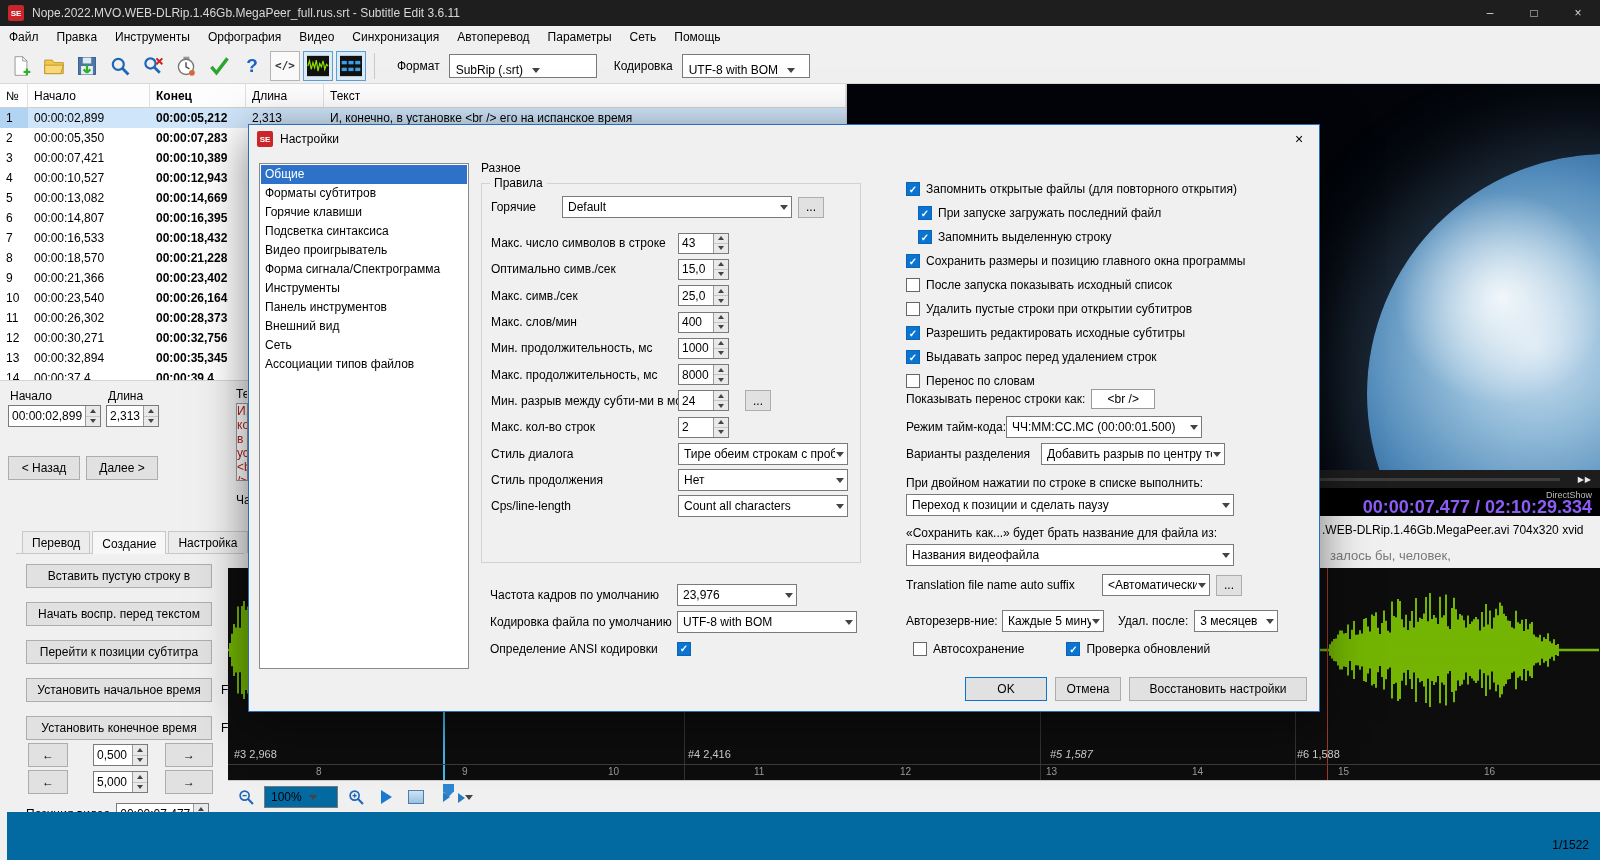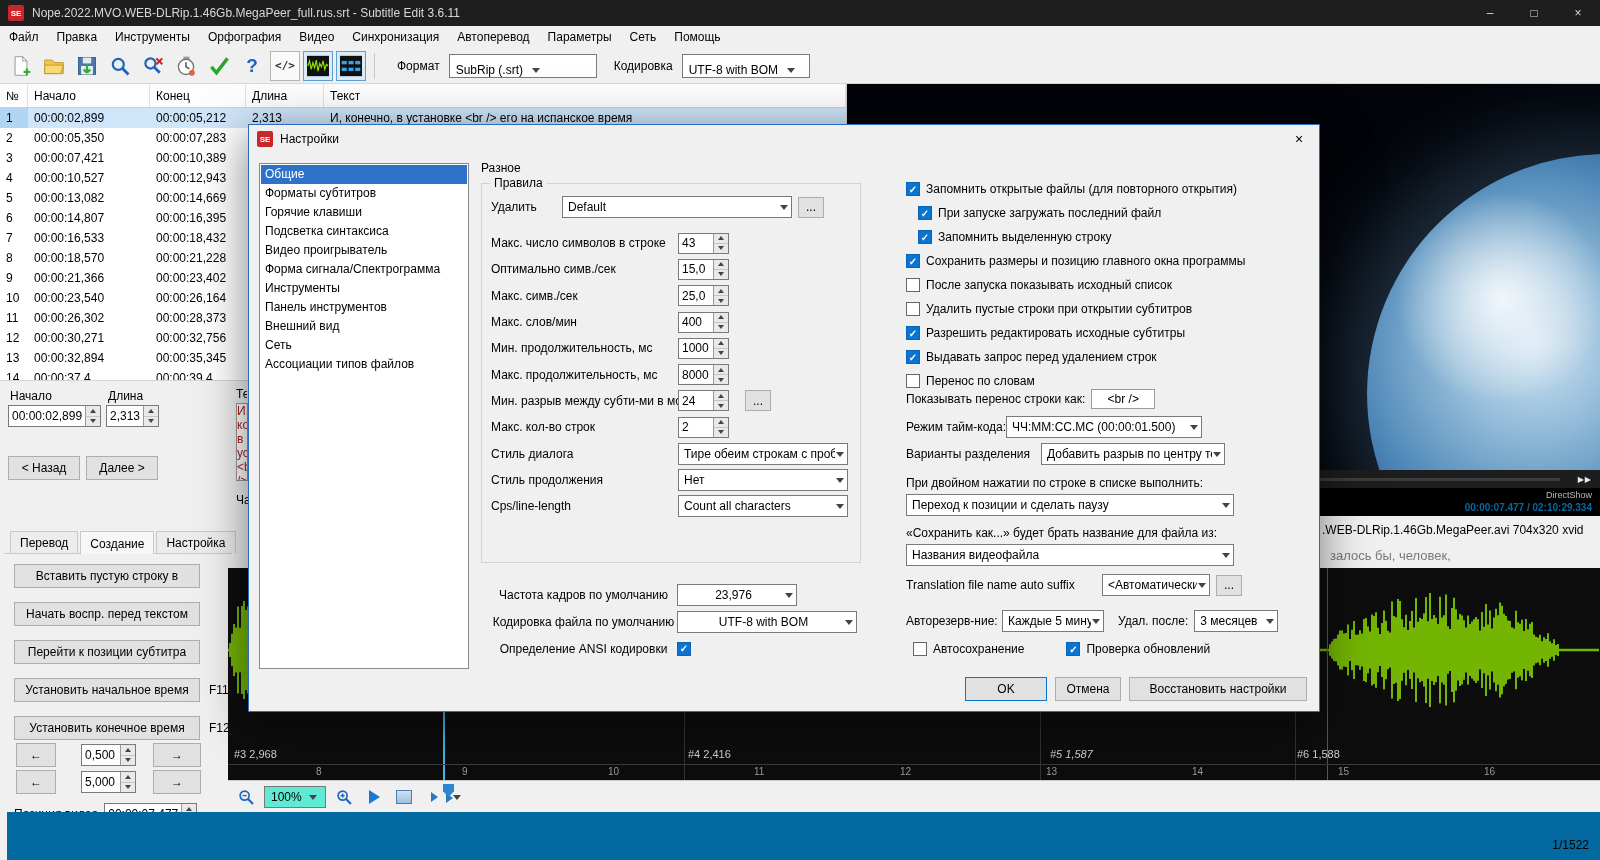--- a/index.html
+++ b/index.html
@@ -33,41 +33,41 @@
   .tb-sep { width:1px; height:26px; background:#c9c9c9; margin:0 5px; }
 
   
   .stable { position:absolute; left:0; top:84px; width:847px; height:296px; background:#fff; border-right:1px solid #d0d0d0; overflow:hidden; }
   .thead { display:flex; height:24px; background:#fdfdfd; border-bottom:1px solid #d0d0d0; align-items:center; }
   .thead .cell { border-right:1px solid #e0e0e0; height:100%; display:flex; align-items:center; padding:0 6px; }
   .trow { display:flex; height:20px; align-items:center; }
   .trow .cell { padding:0 6px; white-space:nowrap; overflow:hidden; height:100%; display:flex; align-items:center; }
   .c-n { width:28px; justify-content:flex-start; }
   .c-start { width:122px; }
-  .c-end { width:96px; }
+  .c-end { width:96px;font-weight:bold; }
   .c-dur { width:78px; }
   .c-text { flex:1; }
   .trow.selected { background:#cfe5fa; }
   .trow.selected .c-n { background:#b1d4f2; }
 
   
   .video { position:absolute; left:847px; top:84px; width:753px; height:432px; background:#000; display:flex; flex-direction:column; }
   .vscreen { height:386px; position:relative; overflow:hidden; background:#020409; }
   .earth { position:absolute; left:520px; top:70px; width:480px; height:480px; border-radius:50%;
     background:
       radial-gradient(circle at 28% 30%, rgba(255,255,255,.85) 0%, rgba(255,255,255,0) 22%),
       radial-gradient(circle at 35% 40%, #cfe2f1 0%, #93bcd9 20%, #4e88b8 42%, #1e5182 62%, #0a2a4c 80%, #04152a 100%);
     box-shadow: -30px -20px 80px rgba(120,170,220,.25); }
   .vseek { height:18px; background:#1d1d1d; position:relative; display:flex; align-items:center; }
   .vseek .track { position:absolute; left:6px; right:40px; height:3px; background:#3c3c3c; top:8px; }
   .vseek .thumb { position:absolute; left:26px; top:5px; width:8px; height:8px; background:#cfcfcf; border-radius:50%; }
   .vstep { position:absolute; right:8px; color:#e8e8e8; font-size:8px; letter-spacing:1px; }
   .vtime { height:28px; background:#000; display:flex; flex-direction:column; align-items:flex-end; justify-content:center; padding-right:8px; }
   .renderer { color:#bbb; font-size:9px; line-height:10px; }
-  .timecode { color:#0369a1; font-size:10px; font-weight:bold; line-height:15px; }
+  .timecode { color:#8b5cf6; font-size:18px; font-weight:bold; line-height:15px; }
 
   
   .info-strip { position:absolute; left:847px; top:516px; width:753px; height:52px; background:#f0f0f0; }
   .avi-info { position:absolute; left:475px; top:7px; white-space:nowrap; }
   .sub-preview { position:absolute; left:483px; top:32px; color:#7a7a7a; font-size:13px; white-space:nowrap; }
 
   
   .edit-panel { position:absolute; left:0; top:380px; width:847px; height:148px; background:#f0f0f0; border-top:1px solid #d5d5d5; }
   .ep-label { position:absolute; white-space:nowrap; }
   .btn { background:#e1e1e1; border:1px solid #adadad; display:flex; align-items:center; justify-content:center; font-size:12px; }
@@ -76,21 +76,21 @@
   .spin-ud { width:15px; display:flex; flex-direction:column; border-left:1px solid #9a9a9a; }
   .spin-ud i { flex:1; background:#e9e9e9; display:flex; align-items:center; justify-content:center; border-bottom:1px solid #c6c6c6; }
   .spin-ud i:last-child { border-bottom:none; }
   .spin-ud i::after { content:""; border:3px solid transparent; }
   .spin-ud i.up::after { border-bottom:4px solid #444; margin-top:-3px; }
   .spin-ud i.dn::after { border-top:4px solid #444; margin-bottom:-3px; }
   .text-sliver { position:absolute; left:236px; top:22px; width:12px; height:78px; background:#fff; border:1px solid #999; overflow:hidden; color:#b02020; line-height:14px; }
   .clip-label { overflow:hidden; white-space:nowrap; }
 
   
-  .left-panel { position:absolute; left:4px; top:528px; width:228px; height:284px; background:#f0f0f0; }
+  .left-panel { position:absolute; left:16px; top:528px; width:228px; height:284px; background:#f0f0f0; }
   .tabs { display:flex; padding:3px 6px 0; gap:2px; border-bottom:1px solid #c8c8c8; height:26px; align-items:flex-end; }
   .tab { padding:4px 9px 3px; border:1px solid #c8c8c8; border-bottom:none; background:#ececec; position:relative; }
   .tab.active { background:#f7f7f7; top:1px; padding-top:5px; }
   .lp-buttons { padding:10px 0 0 10px; display:flex; flex-direction:column; gap:14px; }
   .lp-row { display:flex; align-items:center; gap:9px; }
   .lp-row .btn { width:186px; height:24px; }
   .nudge-row { display:flex; align-items:center; padding-left:12px; margin-top:3px; }
   .nudge-row .btn.sm { width:40px; height:24px; }
   .nudge-row .btn.sm2 { width:48px; height:24px; margin-left:17px; }
   .nudge-row .spin { margin-left:25px; }
@@ -103,21 +103,21 @@
   .wave-vline.red { background:#a23a2c; }
   .playhead { position:absolute; top:0; bottom:0; width:2px; background:#3fb7e8; }
   .wave-ruler { position:absolute; left:0; right:0; top:196px; height:1px; background:#3a3a3a; }
   .wave-seg { position:absolute; top:180px; color:#d0d0d0; font-size:11px; white-space:nowrap; }
   .wave-tick { position:absolute; top:198px; color:#9a9a9a; font-size:10px; }
 
   
   .wave-controls { position:absolute; left:228px; top:780px; width:1372px; height:32px; background:#f0f0f0; border-top:1px solid #cacaca; display:flex; align-items:center; padding-left:6px; gap:6px; }
   .wc-icon { width:24px; height:24px; display:flex; align-items:center; justify-content:center; }
   .wc-icon svg { width:18px; height:18px; }
-  .zoom-select { height:22px; background:#5eead4; border:1px solid #7a7a7a; display:flex; align-items:center; padding:0 4px 0 6px; gap:6px; width:62px; }
+  .zoom-select { height:22px; background:#0369a1; border:1px solid #7a7a7a; display:flex; align-items:center; padding:0 4px 0 6px; gap:6px; width:74px; }
   .play-tri { width:0; height:0; border-left:11px solid #1a7ad0; border-top:7px solid transparent; border-bottom:7px solid transparent; }
   .frames-icon { width:16px; height:14px; border:1px solid #4a7db0; background:linear-gradient(#cfe2f1,#9cc2e0); position:relative; }
   .ff-icon { display:flex; align-items:center; }
   .ff-icon b, .ff-icon b::after { width:0; height:0; border-left:7px solid #2a7ac0; border-top:5px solid transparent; border-bottom:5px solid transparent; display:inline-block; content:""; }
   .ff-icon b::after { margin-left:1px; position:relative; left:7px; top:-5px; }
   .scroll-marker { position:absolute; left:215px; top:3px; width:11px; height:13px; background:#2e86d0; clip-path:polygon(0 0,100% 0,100% 55%,50% 100%,0 55%); }
 
   
   .statusbar { position:absolute; left:0; top:812px; width:1600px; height:48px; background:#0369a1;margin-left:7px; }
   .status-pos { position:absolute; right:18px; bottom:8px; }
@@ -129,21 +129,21 @@
   .dlg-list { position:absolute; left:10px; top:38px; width:210px; height:506px; background:#fff; border:1px solid #8a8a8a; padding:1px; overflow:hidden; }
   .cat-item { height:19px; padding:2px 4px 0; white-space:nowrap; overflow:hidden; }
   .cat-item.selected { background:#2d72c8; color:#fff; }
   .dlg-section-title { position:absolute; left:232px; top:36px; }
   .dlg-group { position:absolute; left:232px; top:58px; width:380px; height:380px; border:1px solid #d2d2d2; }
   .dlg-group-label { position:absolute; top:-8px; left:8px; background:#f0f0f0; padding:0 4px; }
   .profile-row { position:absolute; left:0; top:12px; width:100%; display:flex; align-items:center; padding-left:9px; }
   .profile-row .flabel-sm { width:71px; }
   .rules-list { position:absolute; left:0; top:46px; width:100%; }
   .frow { display:flex; align-items:center; height:26.3px; padding-left:9px; }
-  .misc-list .frow { padding-left:0; height:27px;text-align:center; }
+  .misc-list .frow { padding-left:0; height:27px; }
   .flabel { width:187px; flex-shrink:0; white-space:nowrap; overflow:hidden; }
   .sel { height:22px; background:#fff; border:1px solid #7a7a7a; display:none; align-items:center; padding:0 2px 0 5px; width:var(--w,170px); }
   .sel .sel-text { flex:1; white-space:nowrap; overflow:hidden; }
   .frow.type-select .sel, .profile-row .sel { display:inline-flex; }
   .frow .spin { display:none; height:21px; }
   .frow.type-spin .spin { display:inline-flex; }
   .frow .cb { display:none; }
   .frow.type-check .cb { display:inline-flex; }
   .more-btn { display:none; width:26px; height:21px; margin-left:16px; }
   .frow.more .more-btn, .profile-row .more-btn { display:flex; }
@@ -609,21 +609,21 @@
       <div class="cat-item">Внешний вид</div>
       <div class="cat-item">Сеть</div>
       <div class="cat-item">Ассоциации типов файлов</div>
     </div>
 
   <span class="dlg-section-title">Разное</span>
 
   <div class="dlg-group">
     <span class="dlg-group-label">Правила</span>
     <div class="profile-row">
-      <span class="flabel-sm">Удалить</span>
+      <span class="flabel-sm">Горячие</span>
       <span class="sel" style="--w:230px">
         <span class="sel-text">Default</span>
           <span class="chev"></span>
       </span>
       <span class="btn more-btn" style="margin-left:6px">...</span>
     </div>
     <div class="rules-list">
 
         <div class="frow type-spin">
           <span class="flabel">Макс. число символов в строке</span>

